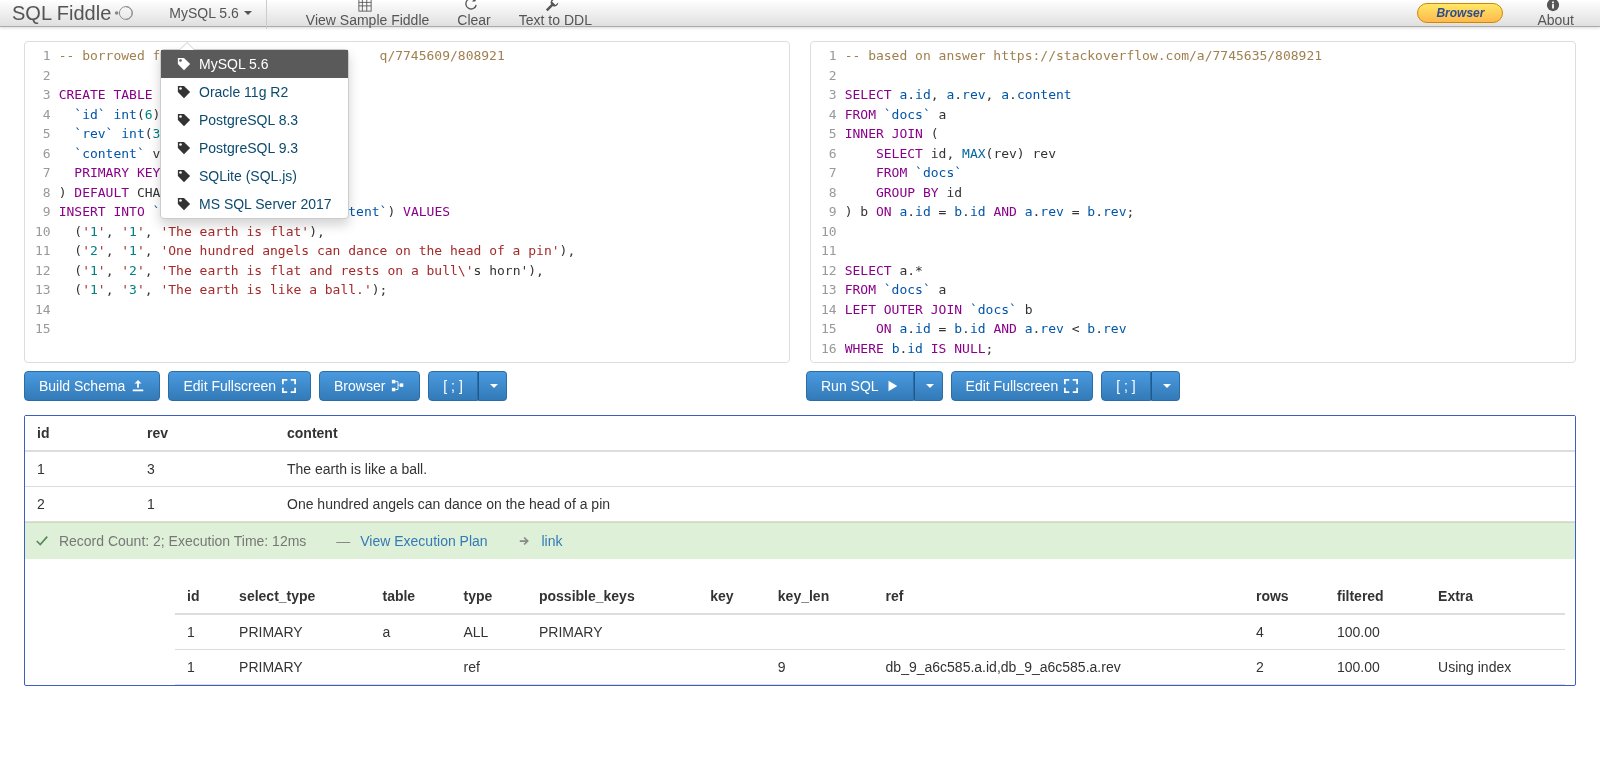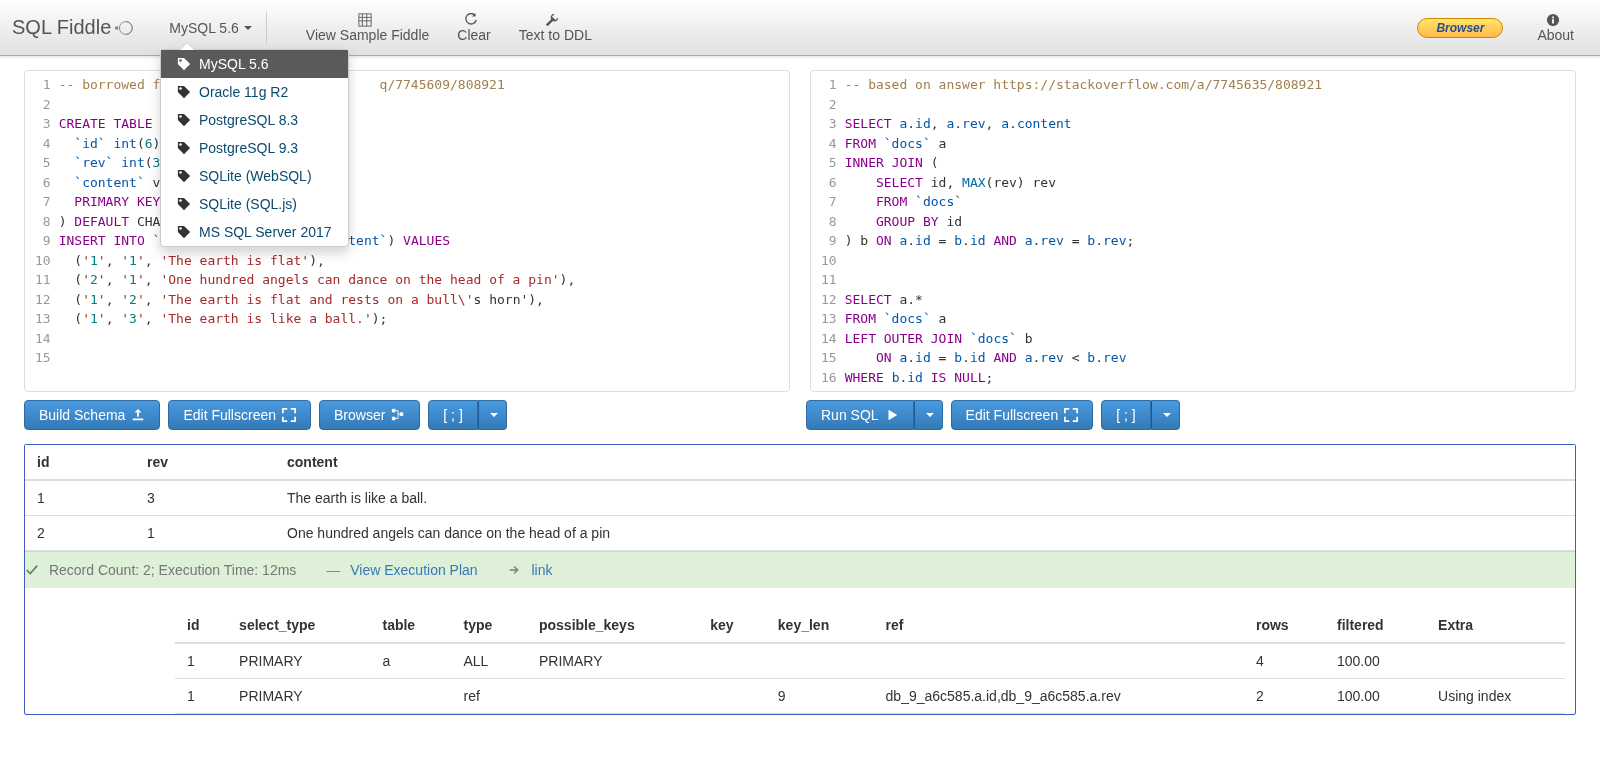--- a/index.html
+++ b/index.html
@@ -1,21 +1,21 @@
 <!DOCTYPE html>
 <html><head>
   <meta charset="utf-8">
   <style>
     * { margin: 0; padding: 0; box-sizing: border-box; }
     body { font-family: "Helvetica Neue", Helvetica, Arial, sans-serif; background: #fff; font-size: 14px; color: #333; }
     .navbar {
       background: linear-gradient(to bottom, #fff 0%, #f2f2f2 40%, #e0e0e0 100%);
       border-bottom: 1px solid #aaa;
       display: flex; align-items: center;
-      height: 56px; padding: 0 12px;
+      height: 27px; padding: 0 12px;
       box-shadow: 0 1px 3px rgba(0,0,0,0.15);
     }
     .brand { font-size: 20px; color: #555; font-weight: normal; display: flex; align-items: center; margin-right: 20px; }
     .brand-icon { width: 22px; height: 18px; margin-left: 2px; }
     .nav-db { color: #555; padding: 8px 14px; cursor: pointer; display: flex; align-items: center; border-right: 1px solid #ccc; position: relative; }
     .caret { display:inline-block; width:0; height:0; margin-left:5px; vertical-align: middle; border-top:4px solid #555; border-left:4px solid transparent; border-right:4px solid transparent; }
     .nav-items { display: flex; margin-left: 25px; }
     .nav-item { color: #555; padding: 8px 14px; display: flex; align-items: center; cursor: pointer; flex-direction: column; }
     .nav-item svg { margin-right: 6px; }
     .nav-right { margin-left: auto; display: flex; align-items: center; }
@@ -51,21 +51,21 @@
     .btns-col { flex:1; display:flex; gap:8px; align-items:flex-start;}
     .btn { background: linear-gradient(to bottom,#4a9ae0,#337ab7); color:#fff; border:1px solid #2e6da4; border-radius:4px; padding:6px 14px; font-size:14px; cursor:pointer; display:inline-flex; align-items:center;}
     .btn-group { display:inline-flex; }
     .btn-group .btn:first-child { border-top-right-radius:0; border-bottom-right-radius:0; }
     .btn-group .btn.split { border-top-left-radius:0; border-bottom-left-radius:0; padding:6px 8px; border-left:1px solid #1d5a91;}
     .btn svg { margin-left:6px; }
     .results { margin: 0 24px 24px 24px; border:1px solid #3e5fbf; border-radius:2px;}
     table.rt { width:100%; border-collapse: collapse; }
     table.rt th, table.rt td { text-align:left; padding: 9px 12px; border-bottom:1px solid #ddd; font-size:14px;}
     table.rt th { background:#fff; font-weight:bold; border-bottom:2px solid #ddd;}
-    .result-footer { background: #dff0d8; border-top:1px solid #c6e0b4; padding:10px 0; color:#557; display:flex; align-items:center; gap: 30px;}
+    .result-footer { background: #dff0d8; border-top:1px solid #c6e0b4; padding:10px 10px; color:#557; display:flex; align-items:center; gap: 30px;}
     .result-footer a { color:#337ab7; text-decoration:none;}
     .result-footer .muted { color:#777;}
     .plan-table-wrap { padding: 20px 0 0 150px;}
     table.pt { border-collapse: collapse; width: calc(100% - 10px);}
     table.pt th, table.pt td { text-align:left; padding:9px 12px; border-bottom:1px solid #ddd; font-size:14px;}
     table.pt th { font-weight:bold; border-bottom:2px solid #ddd;}
     .icon14 { width:14px; height:14px; fill:#555;}
     .icon14w { fill:#fff;}
     .caretw { display:inline-block; width:0; height:0; margin-left:3px; border-top:4px solid #fff; border-left:4px solid transparent; border-right:4px solid transparent;}
   </style>
@@ -144,27 +144,20 @@
         <circle cx="4" cy="4" r="1.5" fill="#fff"></circle>
       </svg>
       <span>PostgreSQL 8.3</span>
     </div>
     <div class="dropdown-item">
       <svg width="14" height="14" viewBox="0 0 16 16">
         <path d="M1 1 H8 L15 8 L8 15 L1 8 Z" fill="#333"></path>
         <circle cx="4" cy="4" r="1.5" fill="#fff"></circle>
       </svg>
       <span>PostgreSQL 9.3</span>
-    </div>
-    <div class="dropdown-item">
-      <svg width="14" height="14" viewBox="0 0 16 16">
-        <path d="M1 1 H8 L15 8 L8 15 L1 8 Z" fill="#333"></path>
-        <circle cx="4" cy="4" r="1.5" fill="#fff"></circle>
-      </svg>
-      <span>SQLite (WebSQL)</span>
     </div>
     <div class="dropdown-item">
       <svg width="14" height="14" viewBox="0 0 16 16">
         <path d="M1 1 H8 L15 8 L8 15 L1 8 Z" fill="#333"></path>
         <circle cx="4" cy="4" r="1.5" fill="#fff"></circle>
       </svg>
       <span>SQLite (SQL.js)</span>
     </div>
     <div class="dropdown-item">
       <svg width="14" height="14" viewBox="0 0 16 16">

